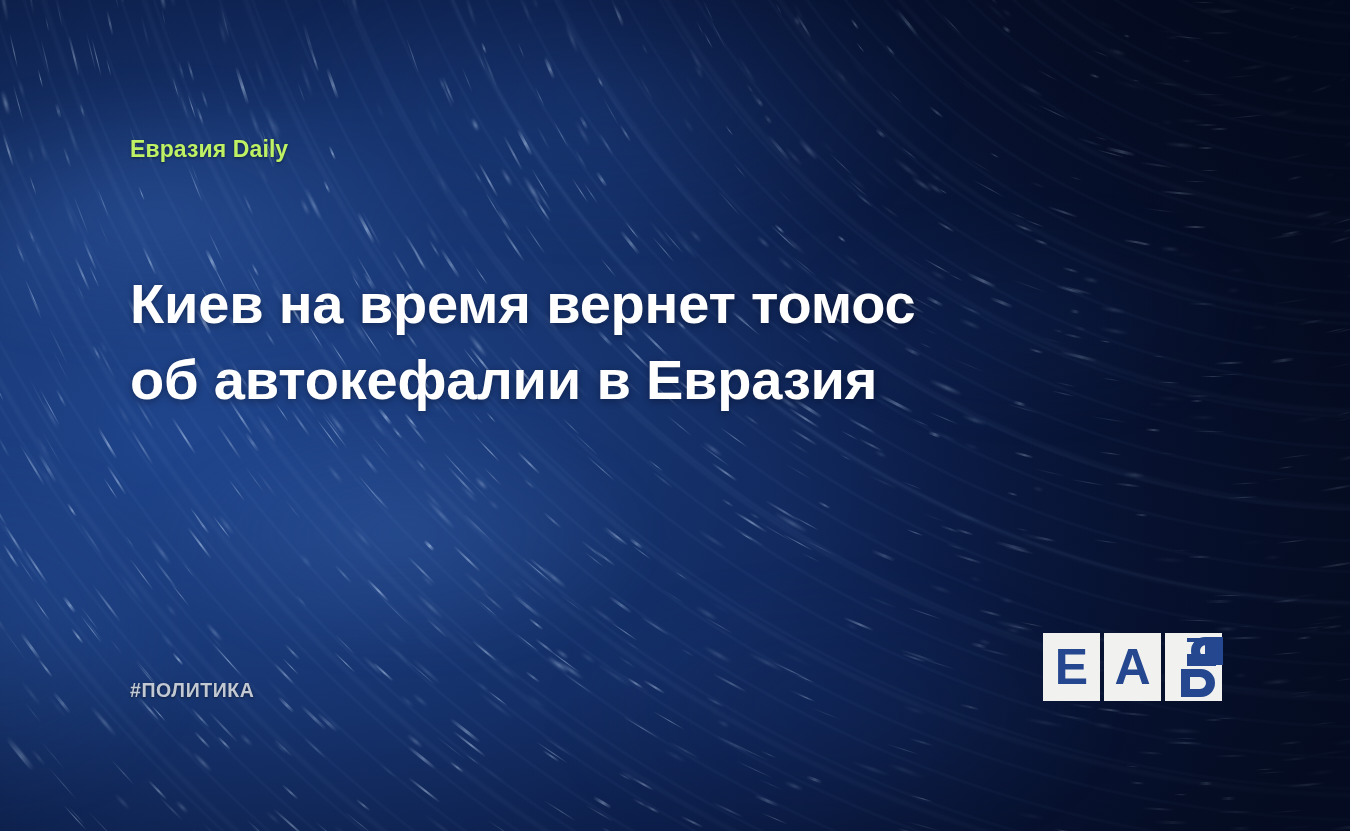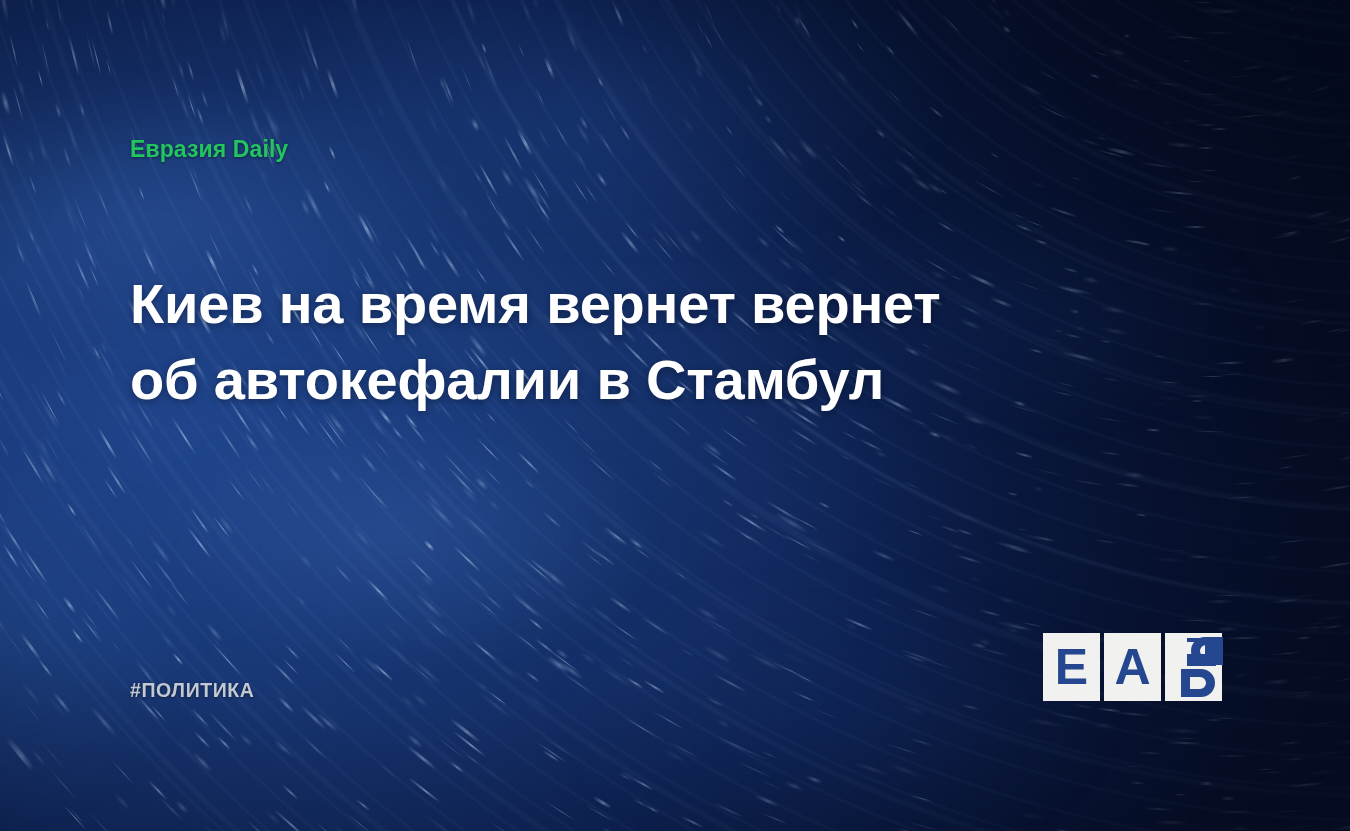--- a/index.html
+++ b/index.html
@@ -114,21 +114,21 @@
     inset: 0;
   }
 
   .brand {
     position: absolute;
     left: 130px;
     top: 136px;
     font-size: 23px;
     font-weight: bold;
     letter-spacing: 0.1px;
-    color: #22c55e;
+    color: #bef264;
     text-shadow: 0 1px 3px rgba(0,0,0,0.45);
     white-space: nowrap;
   }
 
   .headline {
     position: absolute;
     left: 130px;
     top: 266px;
     width: 830px;
     font-size: 56px;
@@ -1118,21 +1118,21 @@
       <i style="left:873.2px;top:899.3px;width:33.3px;height:2px;opacity:0.512;transform:rotate(219.7deg)"></i>
       <i style="left:716.1px;top:1083.0px;width:38.8px;height:1px;opacity:0.412;transform:rotate(219.9deg)"></i>
       <i style="left:1474.9px;top:731.2px;width:35.9px;height:1px;opacity:0.236;transform:rotate(190.0deg)"></i>
     </div>
   <div class="vignette"></div>
 
   <div class="content">
 
     <div class="brand">Евразия Daily</div>
 
-    <div class="headline">Киев на время вернет вернет об автокефалии в Стамбул</div>
+    <div class="headline">Киев на время вернет томос об автокефалии в Евразия</div>
 
     <div class="topic">#ПОЛИТИКА</div>
 
     <div class="logo">
 
       <div class="logo-cell">
         <span class="logo-letter">E</span>
       </div>
 
       <div class="logo-cell">

